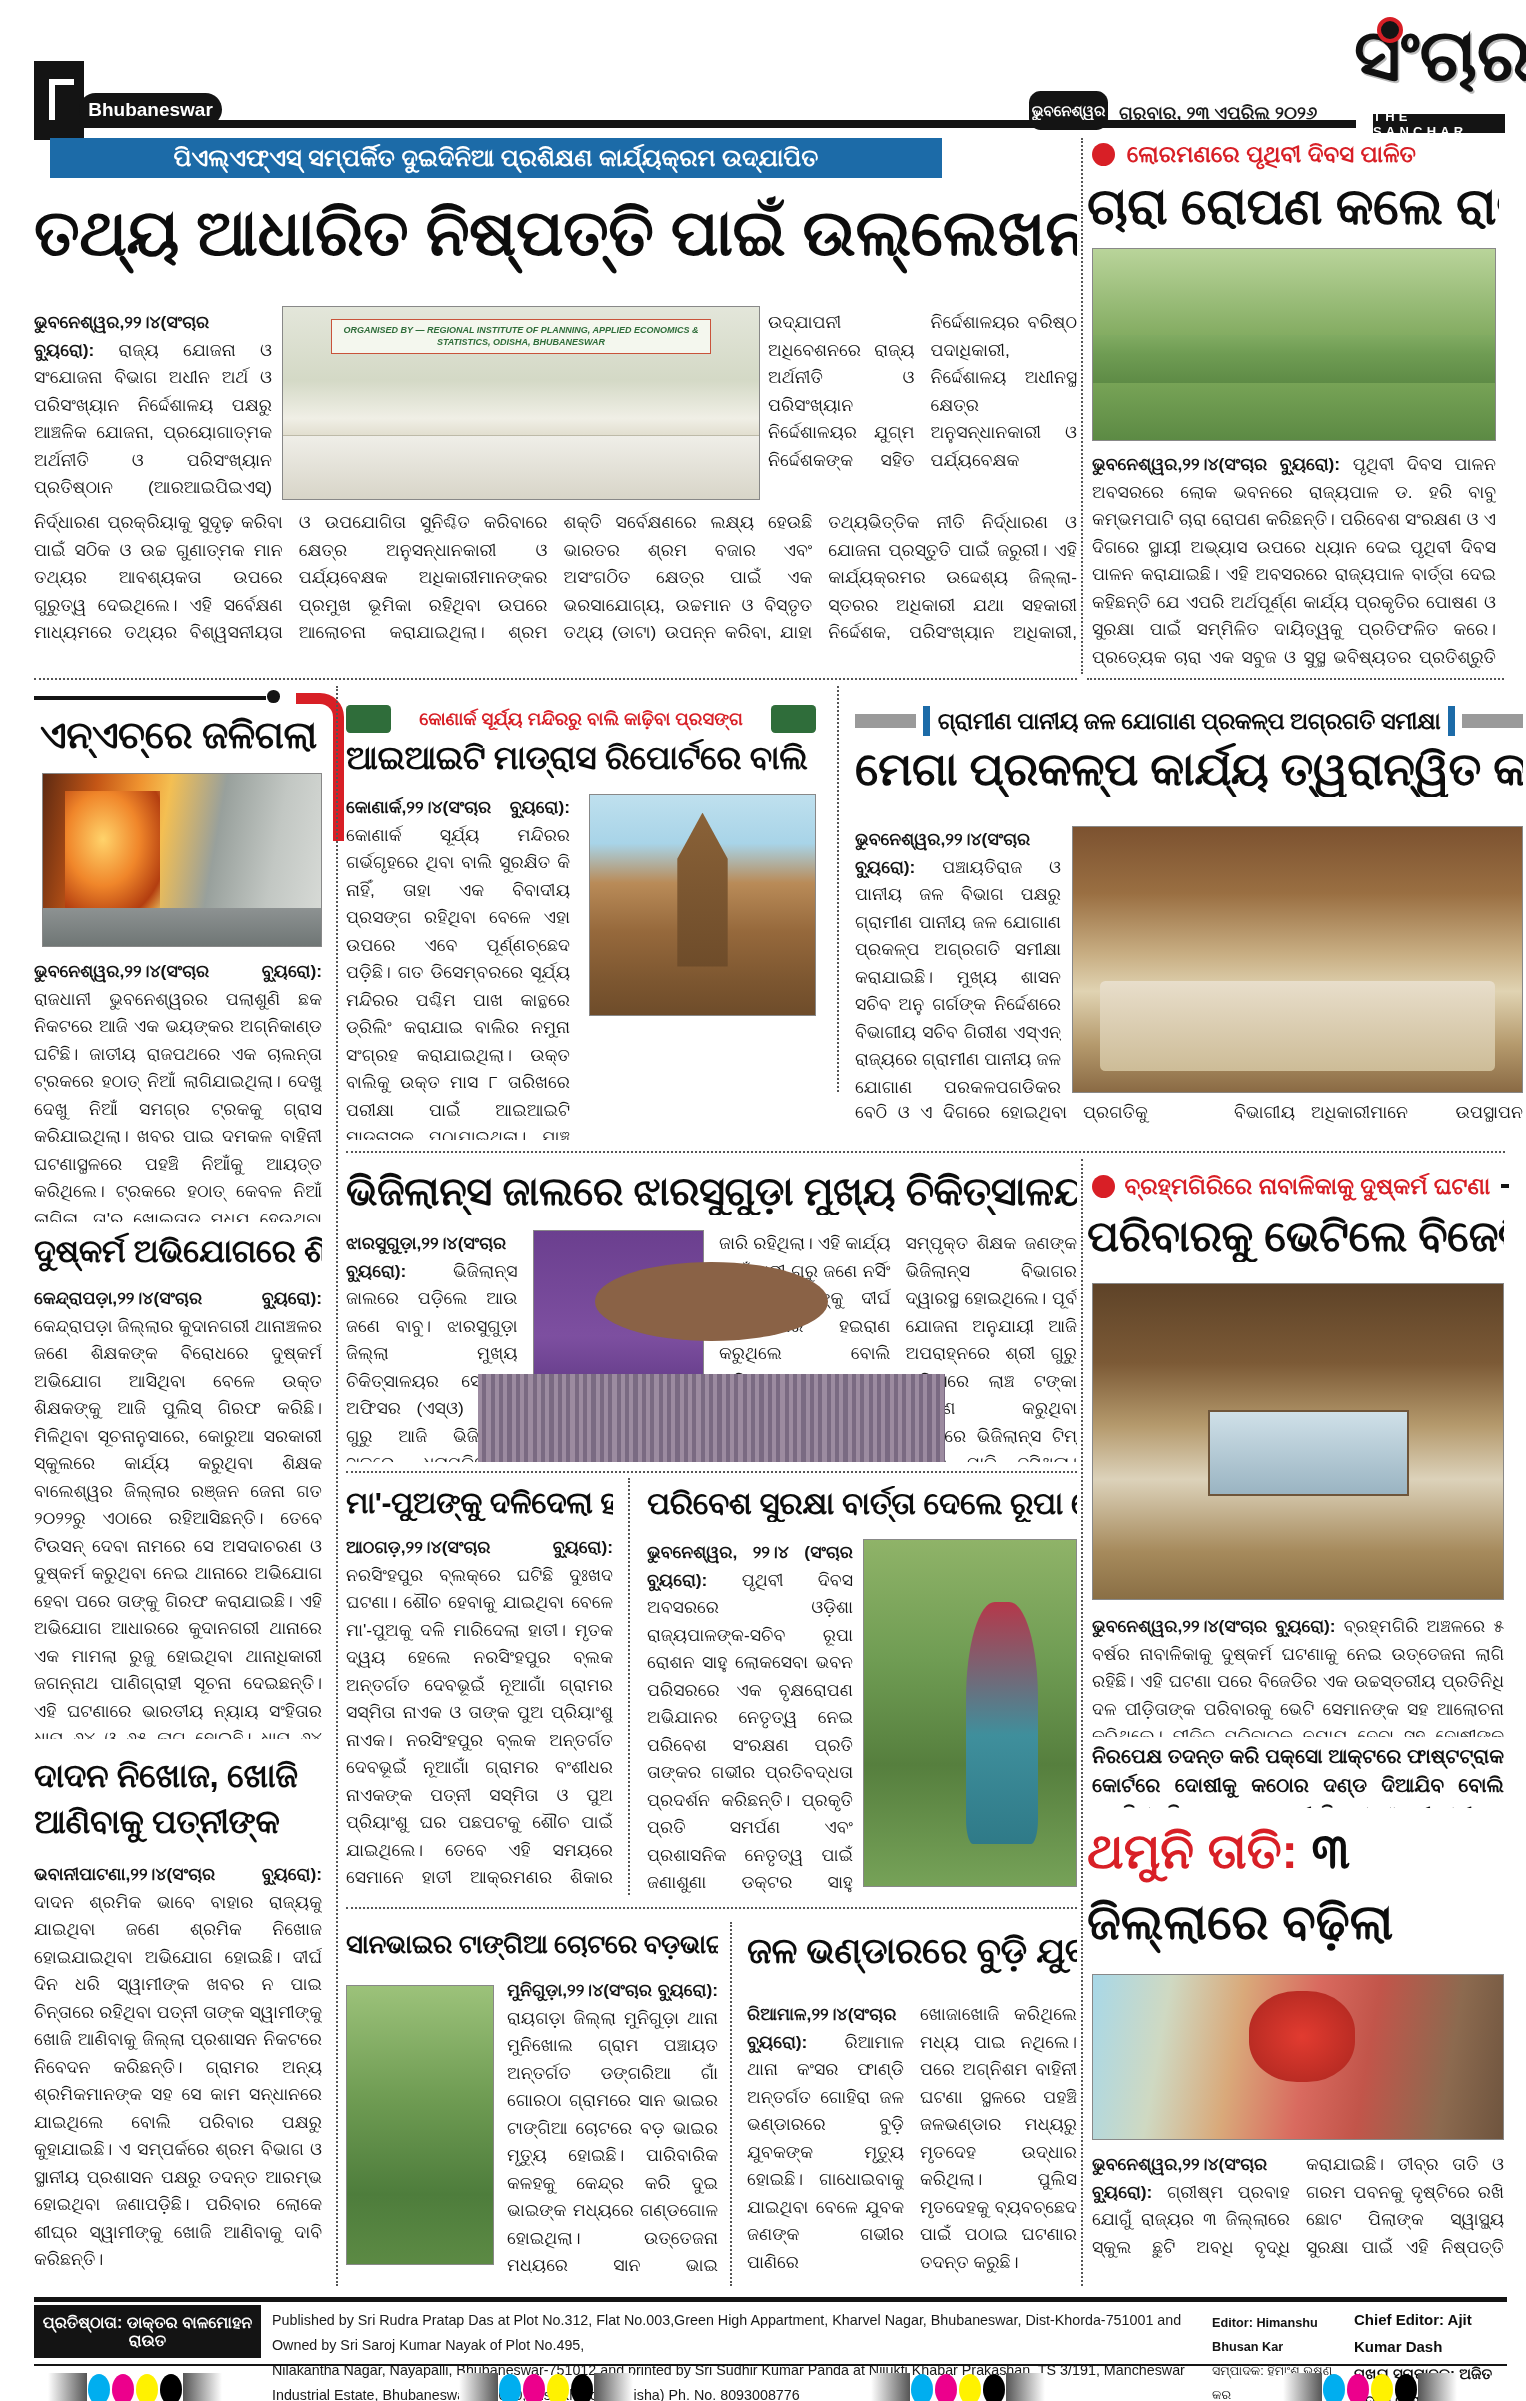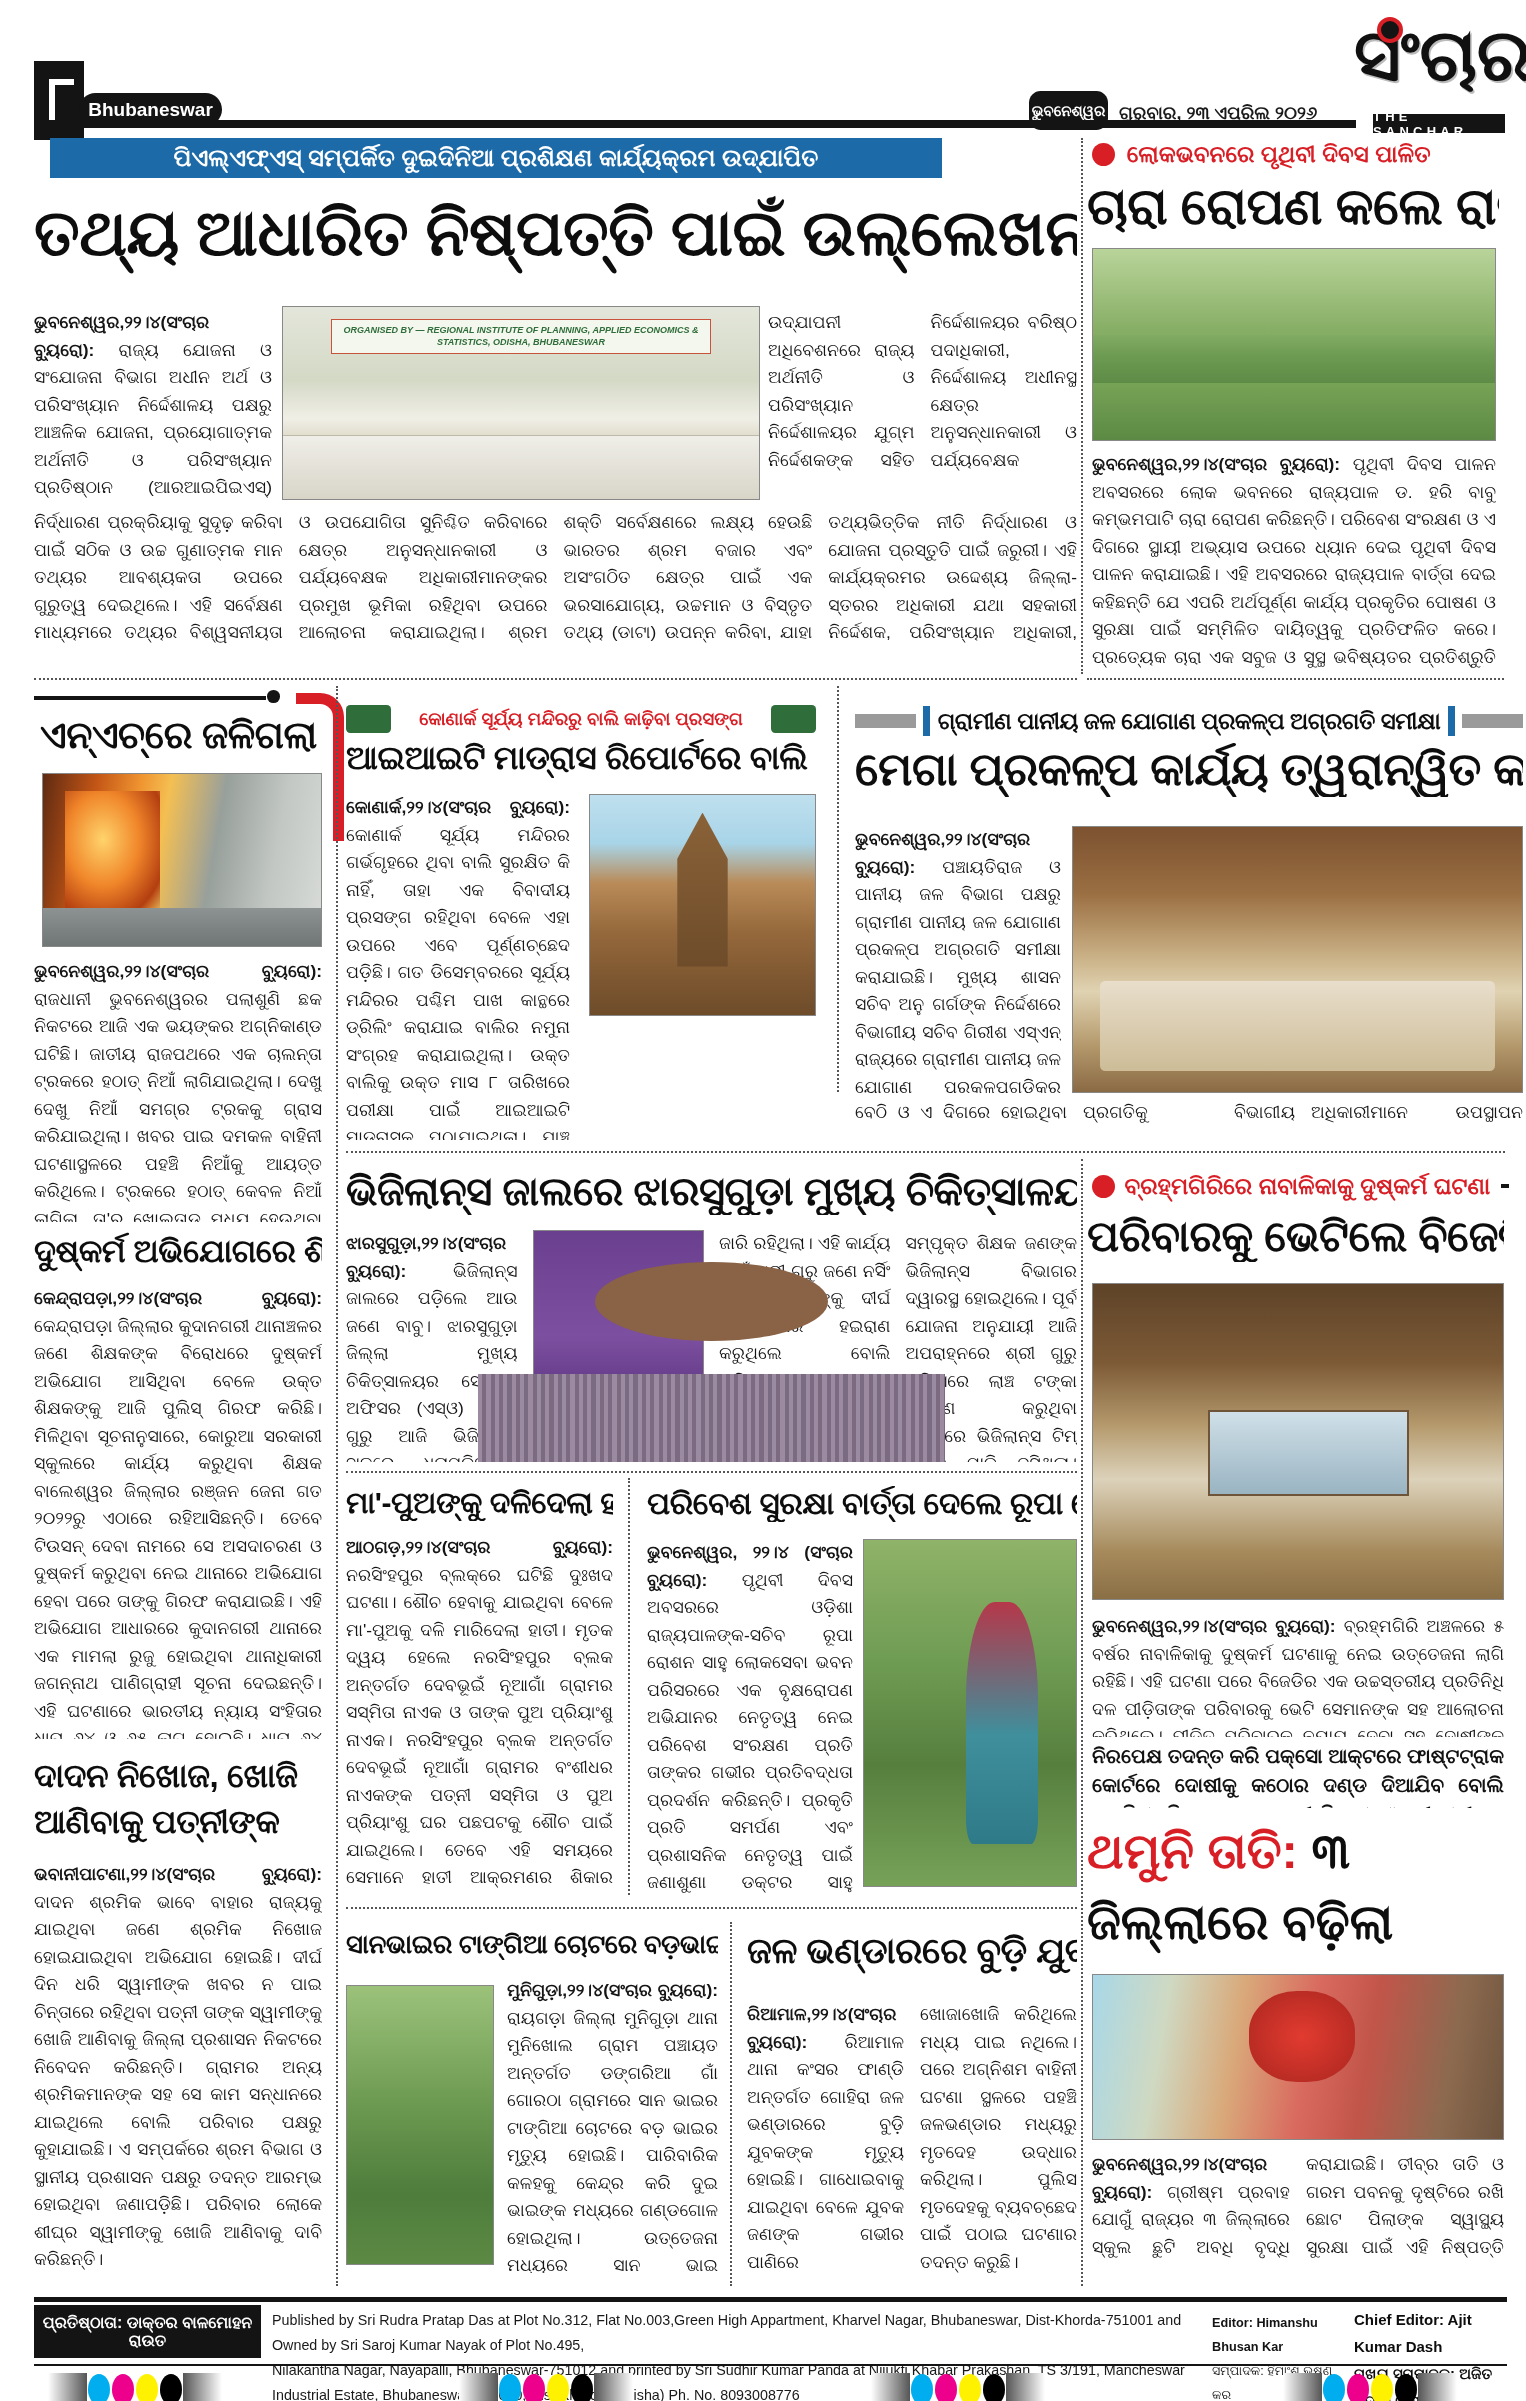--- a/index.html
+++ b/index.html
@@ -72,21 +72,21 @@
   <div class="abs body-text cols2" style="left:768px;top:309px;width:309px;height:190px;">
     <span>ଉଦ୍‌ଯାପନୀ ଅଧିବେଶନରେ ରାଜ୍ୟ ଅର୍ଥନୀତି ଓ ପରିସଂଖ୍ୟାନ ନିର୍ଦ୍ଦେଶାଳୟର ଯୁଗ୍ମ ନିର୍ଦ୍ଦେଶକଙ୍କ ସହିତ ନିର୍ଦ୍ଦେଶାଳୟର ବରିଷ୍ଠ ପଦାଧିକାରୀ, ନିର୍ଦ୍ଦେଶାଳୟ ଅଧୀନସ୍ଥ କ୍ଷେତ୍ର ଅନୁସନ୍ଧାନକାରୀ ଓ ପର୍ଯ୍ୟବେକ୍ଷକ ଅଧିକାରୀମାନେ ଅଂଶଗ୍ରହଣ କରିଥିଲେ। ପ୍ରଶିକ୍ଷଣ ଅଧିବେଶନମାନଙ୍କରେ ତଥ୍ୟ ସଂଗ୍ରହ ପଦ୍ଧତି, ପ୍ରଶ୍ନାବଳୀ ଓ କ୍ଷେତ୍ରସ୍ତରୀୟ ସମସ୍ୟା ସମାଧାନ ଉପରେ ବିସ୍ତୃତ ଆଲୋଚନା କରାଯାଇଥିଲା ଏବଂ ସମସ୍ତ ପରିସଂଖ୍ୟାନ ଅଧିକାରୀ ଏହି କାର୍ଯ୍ୟରେ ଅଛନ୍ତି।</span>
   </div>
 
   <div class="abs body-text cols4" style="left:34px;top:509px;width:1043px;height:158px;">
     <span>ନିର୍ଦ୍ଧାରଣ ପ୍ରକ୍ରିୟାକୁ ସୁଦୃଢ଼ କରିବା ପାଇଁ ସଠିକ ଓ ଉଚ୍ଚ ଗୁଣାତ୍ମକ ମାନ ତଥ୍ୟର ଆବଶ୍ୟକତା ଉପରେ ଗୁରୁତ୍ୱ ଦେଇଥିଲେ। ଏହି ସର୍ବେକ୍ଷଣ ମାଧ୍ୟମରେ ତଥ୍ୟର ବିଶ୍ୱସନୀୟତା ଓ ଉପଯୋଗିତା ସୁନିଶ୍ଚିତ କରିବାରେ କ୍ଷେତ୍ର ଅନୁସନ୍ଧାନକାରୀ ଓ ପର୍ଯ୍ୟବେକ୍ଷକ ଅଧିକାରୀମାନଙ୍କର ପ୍ରମୁଖ ଭୂମିକା ରହିଥିବା ଉପରେ ଆଲୋଚନା କରାଯାଇଥିଲା। ଶ୍ରମ ଶକ୍ତି ସର୍ବେକ୍ଷଣରେ ଲକ୍ଷ୍ୟ ହେଉଛି ଭାରତର ଶ୍ରମ ବଜାର ଏବଂ ଅସଂଗଠିତ କ୍ଷେତ୍ର ପାଇଁ ଏକ ଭରସାଯୋଗ୍ୟ, ଉଚ୍ଚମାନ ଓ ବିସ୍ତୃତ ତଥ୍ୟ (ଡାଟା) ଉପନ୍ନ କରିବା, ଯାହା ତଥ୍ୟଭିତ୍ତିକ ନୀତି ନିର୍ଦ୍ଧାରଣ ଓ ଯୋଜନା ପ୍ରସ୍ତୁତି ପାଇଁ ଜରୁରୀ। ଏହି କାର୍ଯ୍ୟକ୍ରମର ଉଦ୍ଦେଶ୍ୟ ଜିଲ୍ଲା-ସ୍ତରର ଅଧିକାରୀ ଯଥା ସହକାରୀ ନିର୍ଦ୍ଦେଶକ, ପରିସଂଖ୍ୟାନ ଅଧିକାରୀ, ସହକାରୀ ପରିସଂଖ୍ୟାନ ଅଧିକାରୀ ଓ ଅନୁସନ୍ଧାନକାରୀଙ୍କ ମଧ୍ୟରୁ ମାଷ୍ଟର୍ ଟ୍ରେନରମାନଙ୍କୁ ଚିହ୍ନଟ କରିବା। ପ୍ରଶିକ୍ଷିତ ଅଧିକାରୀମାନେ ରାଜ୍ୟର ସବୁ ଜିଲ୍ଲାରେ ସର୍ବେକ୍ଷଣ କାର୍ଯ୍ୟକଳାପକୁ ସହାୟତା ଓ ମାର୍ଗଦର୍ଶନ ପ୍ରଦାନ କରିବେ। ଏହି ସର୍ବେକ୍ଷଣରେ ଚନ୍ଦ୍ର ତ୍ରିପାଠୀ, ବରିଷ୍ଠ ପରିସଂଖ୍ୟାନ ଅଧିକାରୀ (ଏସ୍‌ଏସ୍‌ଓ), କ୍ଷେତ୍ର ପରିଚାଳନା ଡିଭିଜନ, ଆଞ୍ଚଳିକ କାର୍ଯ୍ୟାଳୟ, ସମ୍ବଲପୁର, ପ୍ରଧାନ ବ୍ୟକ୍ତି ଭାବେ କାର୍ଯ୍ୟରତ ଅଛନ୍ତି।</span>
   </div>
 
   <div class="abs" style="left:1092px;top:141px;width:406px;height:30px;">
     <span class="dot" style="width:23px;height:23px;vertical-align:middle;"></span>
-    <span class="kicker-red" style="font-size:23px;vertical-align:middle;margin-left:9.5px;">ଲୋକଭବନରେ ପୃଥିବୀ ଦିବସ ପାଳିତ</span>
+    <span class="kicker-red" style="font-size:23px;vertical-align:middle;margin-left:9.5px;">ଲୋରମଣରେ ପୃଥିବୀ ଦିବସ ପାଳିତ</span>
   </div>
   <div class="abs hl" style="left:1087px;top:174px;width:412px;font-size:51px;line-height:1.3;white-space:nowrap;overflow:hidden;">ଚାରା ରୋପଣ କଲେ ରାଜ୍ୟପାଲ</div>
   <div class="abs photo" style="left:1092px;top:248px;width:404px;height:193px;background:linear-gradient(180deg,#cfe3b8 0%,#9cc27a 30%,#6f9c53 55%,#55823f 78%,#4a7436 100%);">
     <div style="position:absolute;top:0;left:0;right:0;height:45%;background:linear-gradient(180deg,#b9d49a,#84ac62);"></div>
     <div style="position:absolute;bottom:0;left:0;right:0;height:30%;background:linear-gradient(180deg,#77a356,#5c8a44);"></div>
   </div>
   <div class="abs body-text" style="left:1092px;top:451px;width:404px;height:219px;">
     <span class="dl">ଭୁବନେଶ୍ୱର,୨୨।୪(ସଂଚାର ବ୍ୟୁରୋ):</span>
     <span>ପୃଥିବୀ ଦିବସ ପାଳନ ଅବସରରେ ଲୋକ ଭବନରେ ରାଜ୍ୟପାଳ ଡ. ହରି ବାବୁ କମ୍ଭମପାଟି ଚାରା ରୋପଣ କରିଛନ୍ତି। ପରିବେଶ ସଂରକ୍ଷଣ ଓ ଏ ଦିଗରେ ସ୍ଥାୟୀ ଅଭ୍ୟାସ ଉପରେ ଧ୍ୟାନ ଦେଇ ପୃଥିବୀ ଦିବସ ପାଳନ କରାଯାଇଛି। ଏହି ଅବସରରେ ରାଜ୍ୟପାଳ ବାର୍ତ୍ତା ଦେଇ କହିଛନ୍ତି ଯେ ଏପରି ଅର୍ଥପୂର୍ଣ୍ଣ କାର୍ଯ୍ୟ ପ୍ରକୃତିର ପୋଷଣ ଓ ସୁରକ୍ଷା ପାଇଁ ସମ୍ମିଳିତ ଦାୟିତ୍ୱକୁ ପ୍ରତିଫଳିତ କରେ। ପ୍ରତ୍ୟେକ ଚାରା ଏକ ସବୁଜ ଓ ସୁସ୍ଥ ଭବିଷ୍ୟତର ପ୍ରତିଶ୍ରୁତି ବହନ କରେ ଏବଂ ପରିବେଶ ସୁରକ୍ଷା ଏବଂ ଆଗାମୀ ପିଢ଼ି ପାଇଁ ସ୍ଥାୟୀ ଅଭିବୃଦ୍ଧି ସୁନିଶ୍ଚିତ କରିବା ପାଇଁ ସାମୂହିକ ପ୍ରୟାସର ଆବଶ୍ୟକତା ରହିଛି ବୋଲି ରାଜ୍ୟପାଳ କହିଛନ୍ତି। ପୃଥିବୀ ଦିବସ ପାଳନ ଅବସରରେ ରାଜ୍ୟପାଳଙ୍କ କମିଶନର ତଥା ଶାସନ ସଚିବ ଡ. ରୂପା ରୋଶନ ସାହୁ ମଧ୍ୟ ଲୋକଭବନ ପରିସରରେ ଚାରା ରୋପଣ କରିଥିଲେ। ଏହାଛଡ଼ା ଲୋକ ଭବନର ଅଧିକାରୀ ଓ କର୍ମଚାରୀମାନେ ବି ଚାରା ଲଗାଇଥିଲେ।</span>
   </div>

